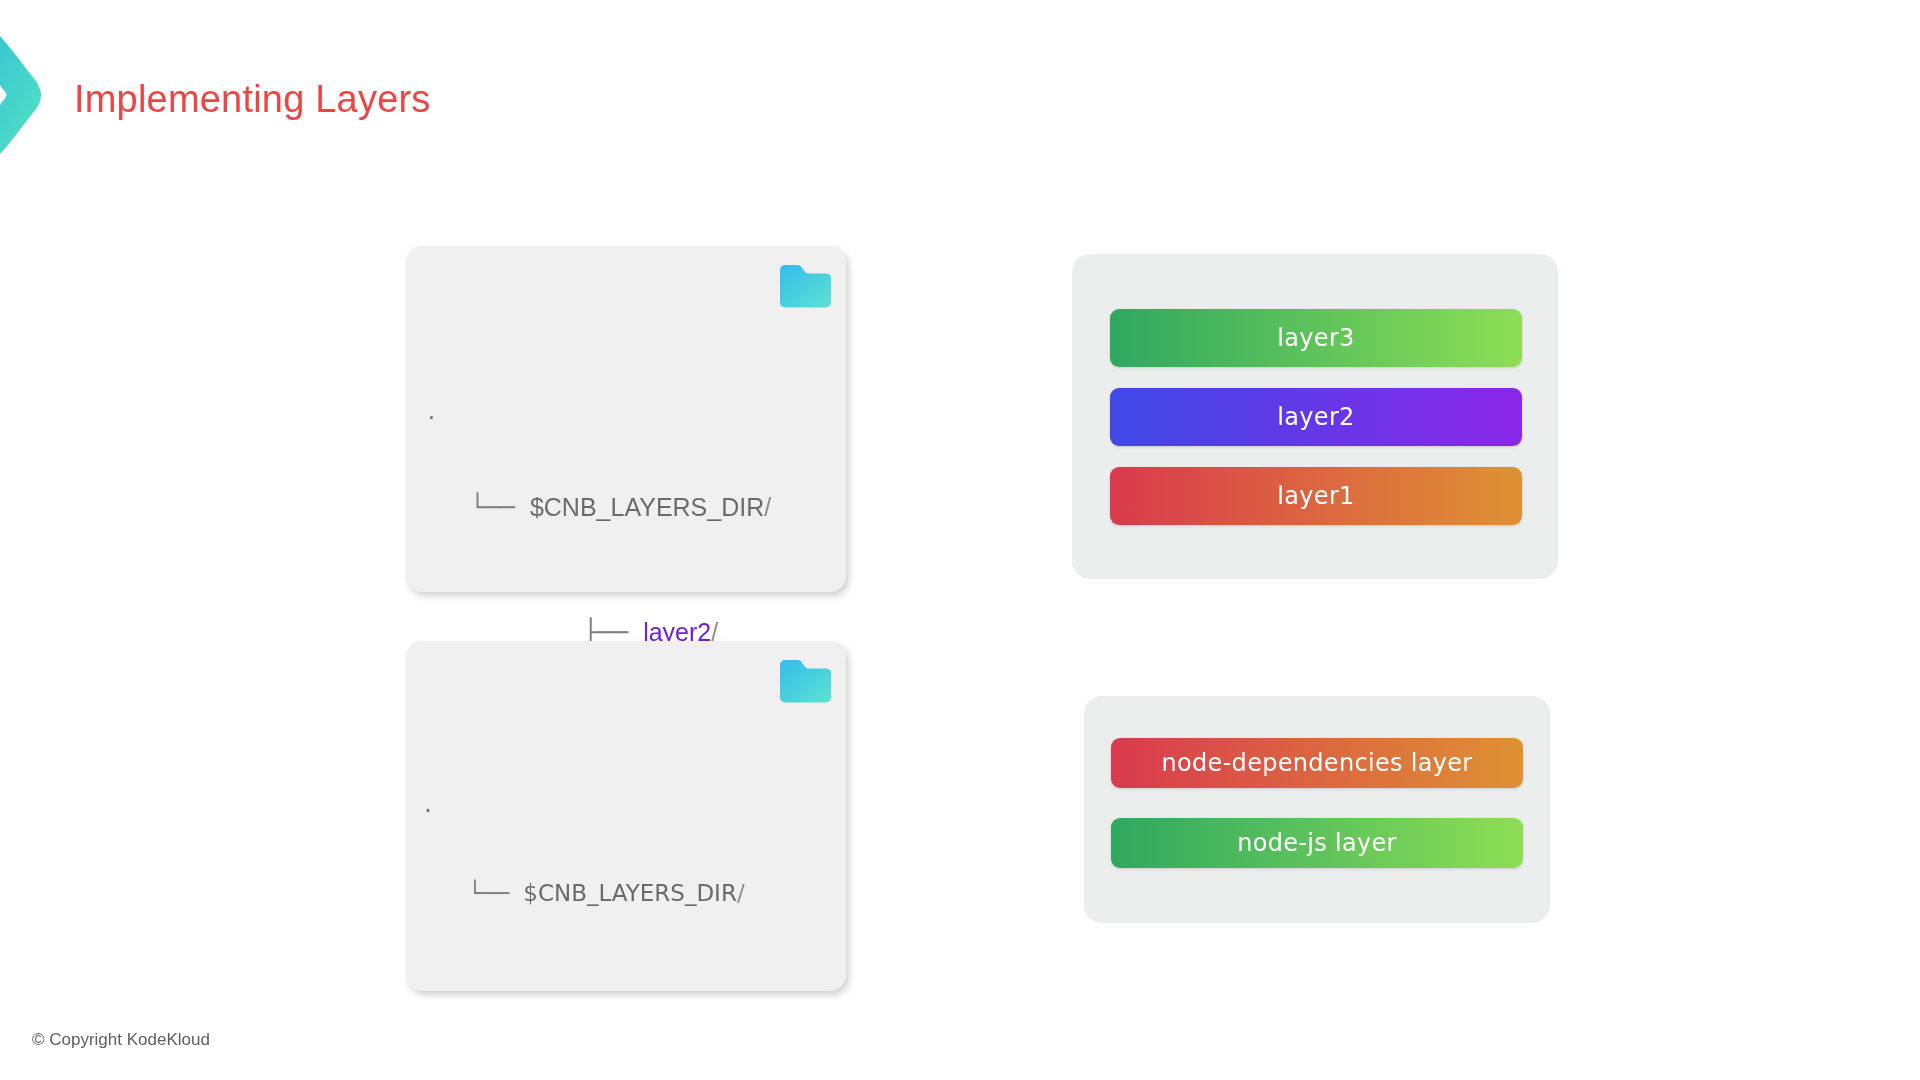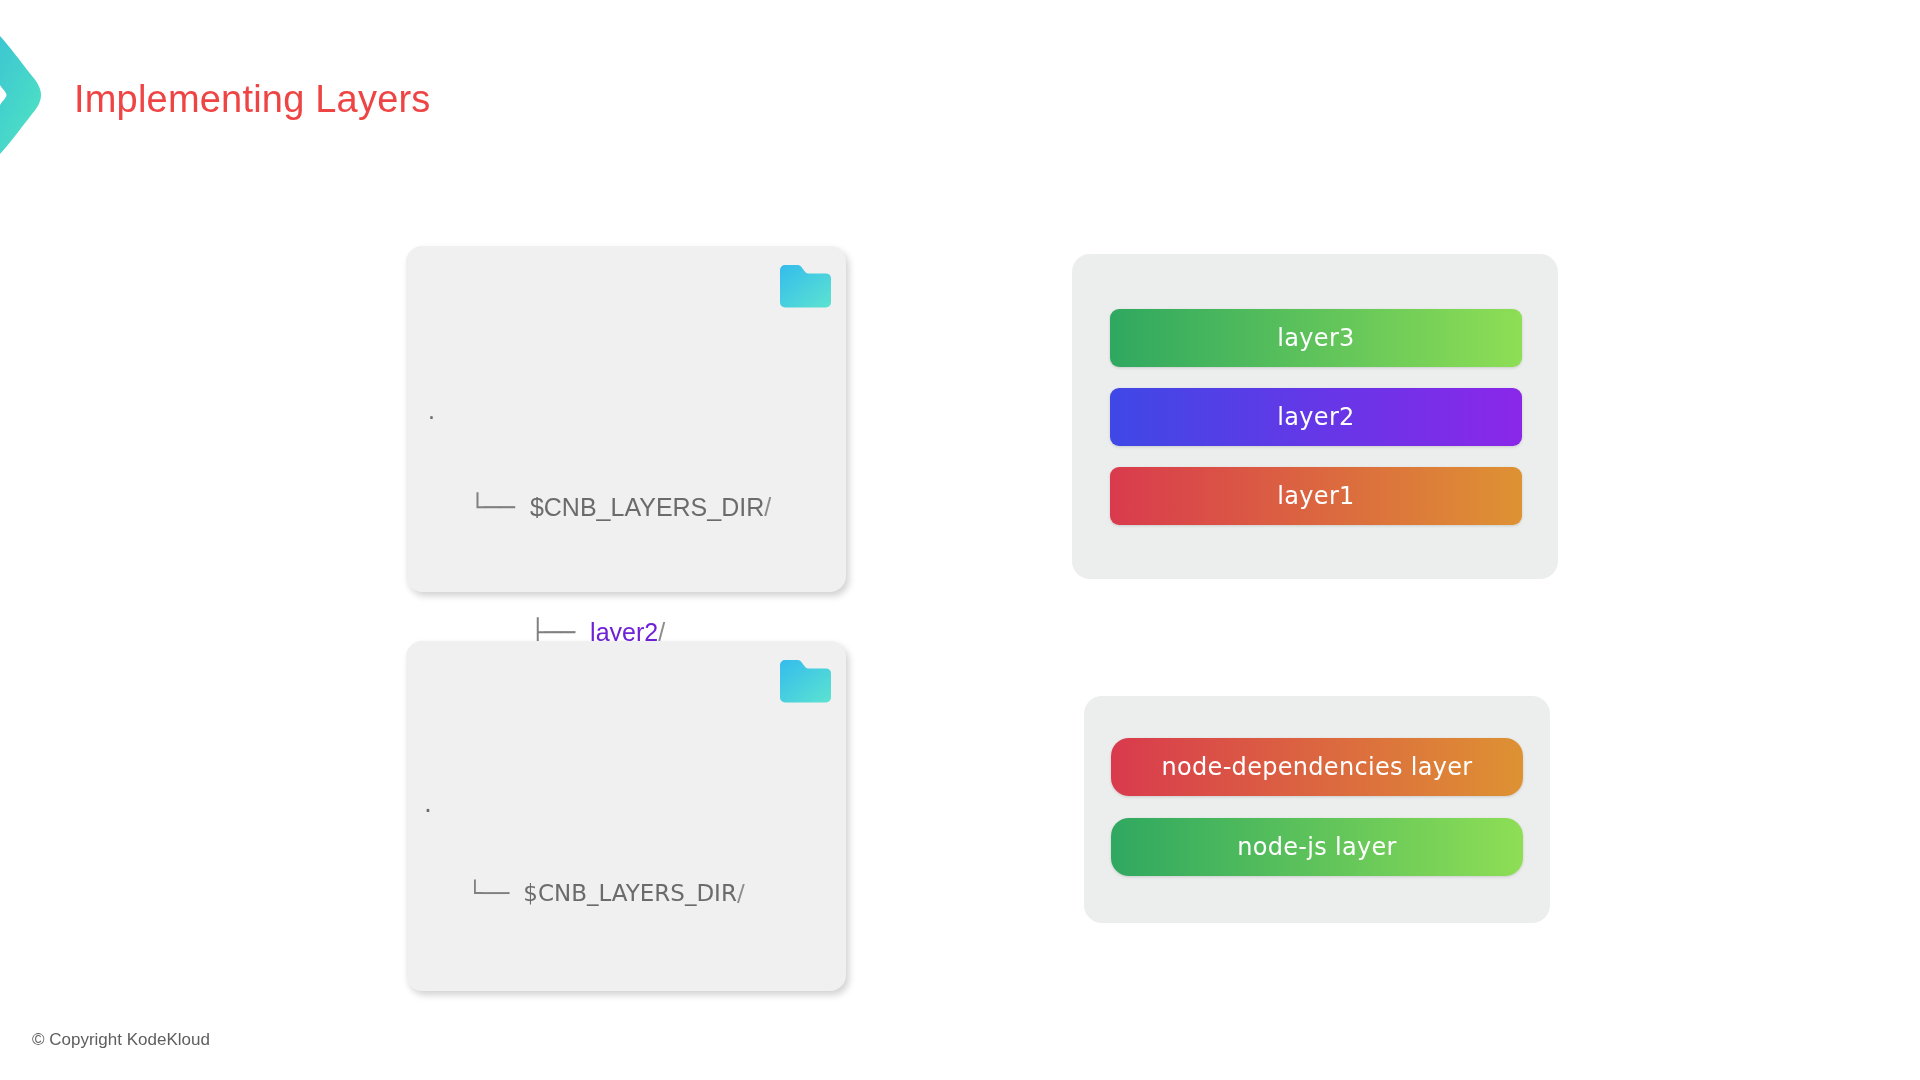--- a/index.html
+++ b/index.html
@@ -61,20 +61,21 @@
     top: 106px;
     white-space: pre;
     line-height: 1.0;
   }
   .card-2 .tree-block { left: 18px; top: 108px; }
 
   .tree-line {
     display: block;
     white-space: pre;
     color: #6b6b6b;
+    text-align: center;
   }
 
   
   .card-1 .tree-block {
     font-family: "Liberation Sans", sans-serif;
     font-size: 25px;
   }
   .card-2 .tree-block {
     font-family: "DejaVu Sans", sans-serif;
     font-size: 23px;
@@ -112,21 +113,21 @@
     color: #ffffff;
     font-family: "DejaVu Sans", sans-serif;
     font-size: 24px;
     letter-spacing: 0.3px;
     box-shadow: 0 1px 3px rgba(0,0,0,0.14);
   }
   .panel-top .bar-0 { top: 55px;  background: linear-gradient(90deg, #2fa860 0%, #8ede55 100%); }
   .panel-top .bar-1 { top: 134px; background: linear-gradient(90deg, #3f48e6 0%, #8a27e8 100%); }
   .panel-top .bar-2 { top: 213px; background: linear-gradient(90deg, #d93a4d 0%, #de9233 100%); }
 
-  .panel-bottom .layer-bar { left: 27px; width: 412px; height: 58px; border-radius: 18px; }
+  .panel-bottom .layer-bar { left: 27px; width: 412px; height: 50px; }
   .panel-bottom .bar-0 { top: 42px;  background: linear-gradient(90deg, #d93a4d 0%, #de9233 100%); }
   .panel-bottom .bar-1 { top: 122px; background: linear-gradient(90deg, #2fa860 0%, #8ede55 100%); text-align: center; }
 
   
   .footer-copyright {
     position: absolute;
     left: 32px;
     top: 1030px;
     font-size: 17px;
     color: #5e5e5e;

